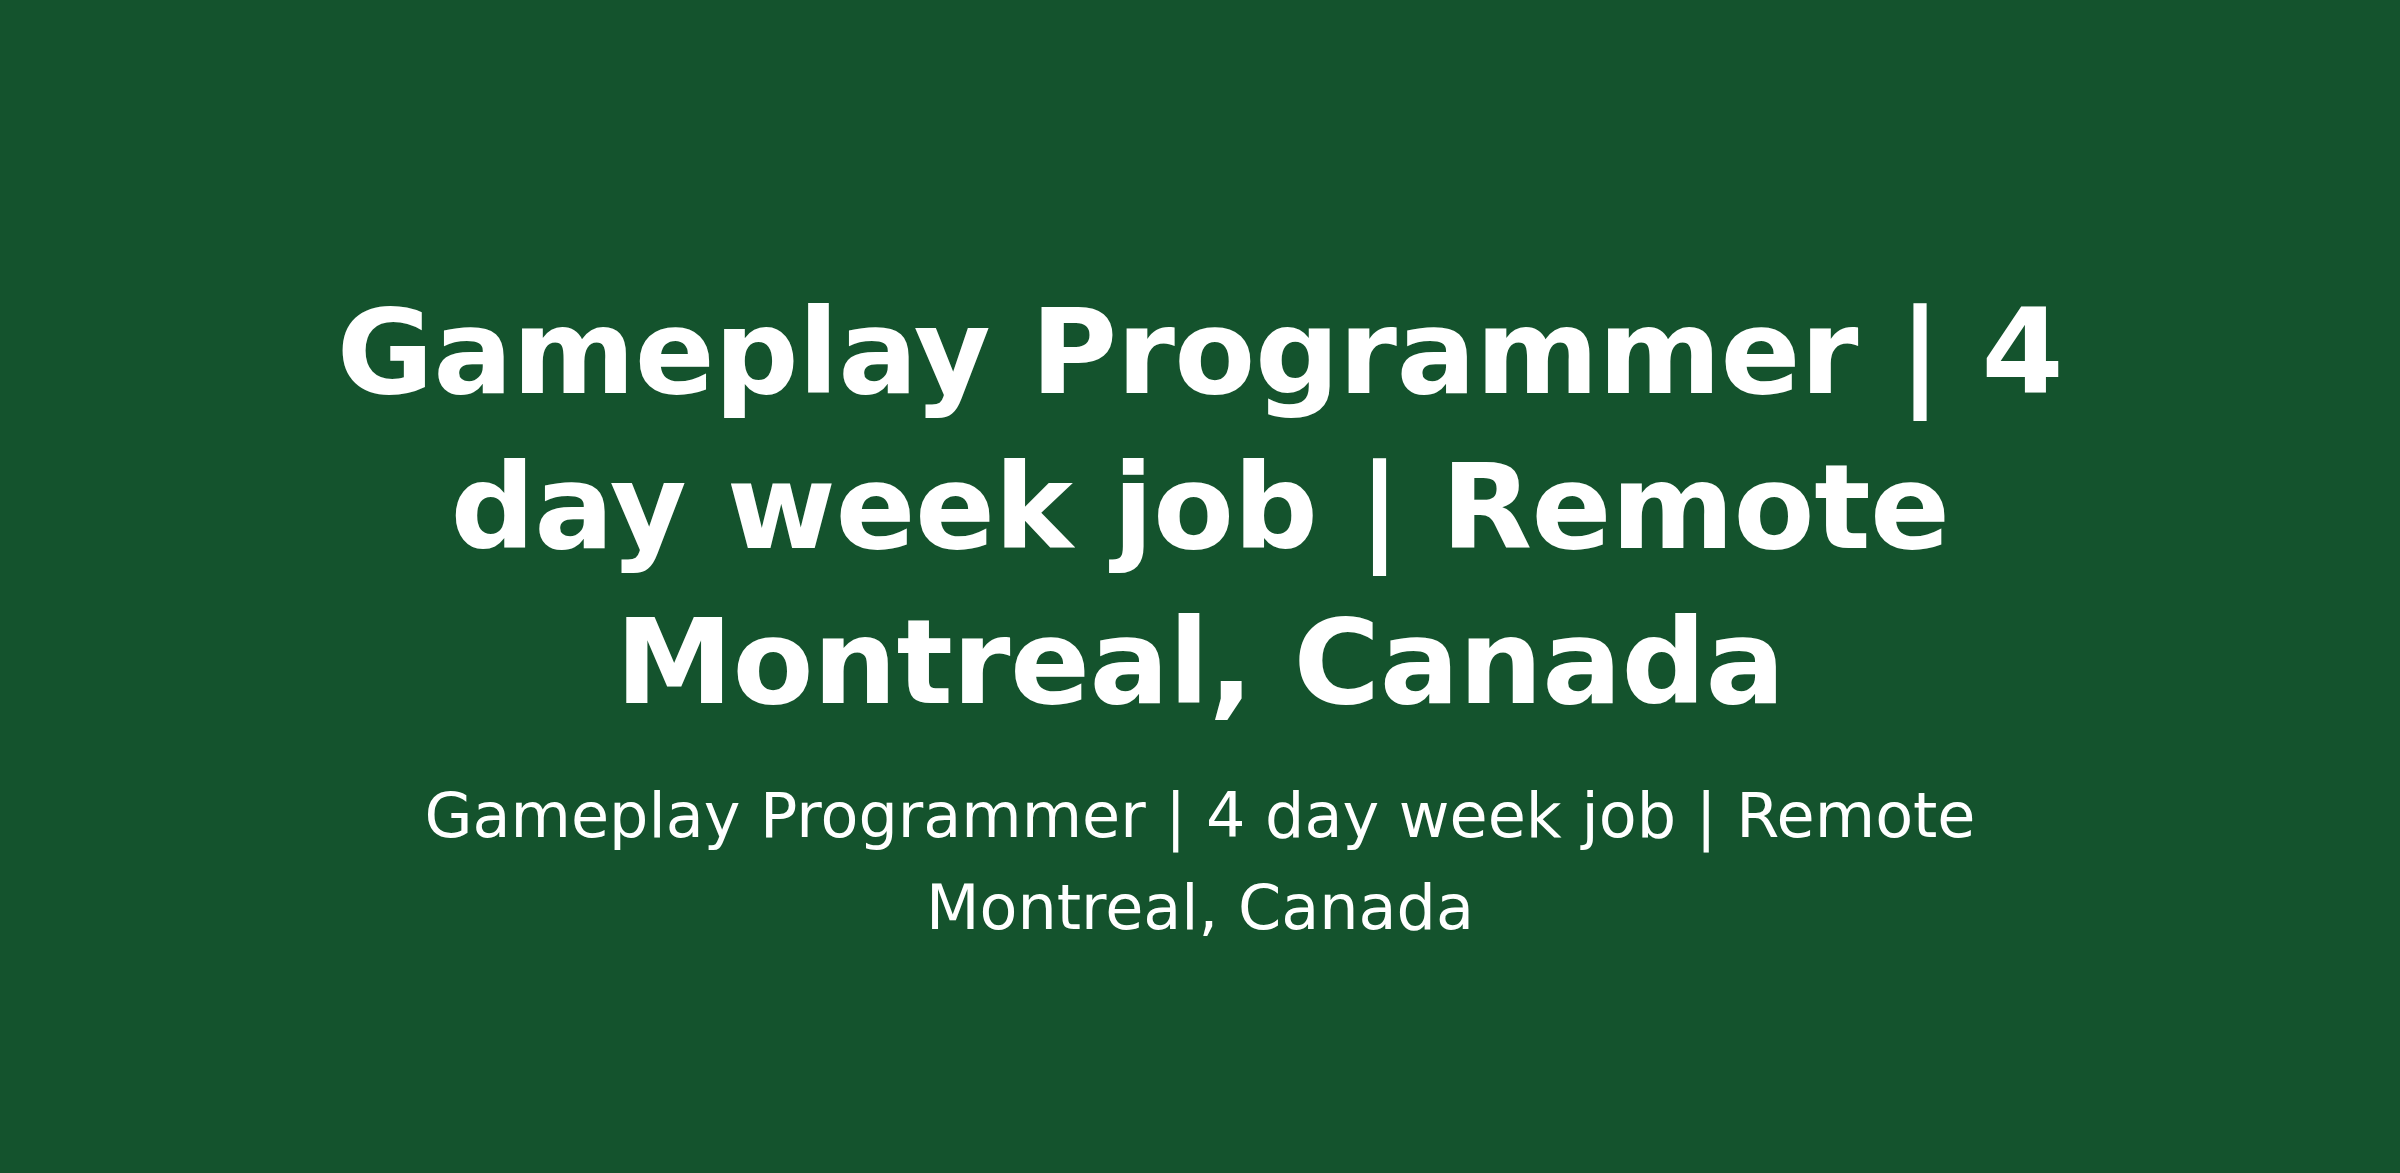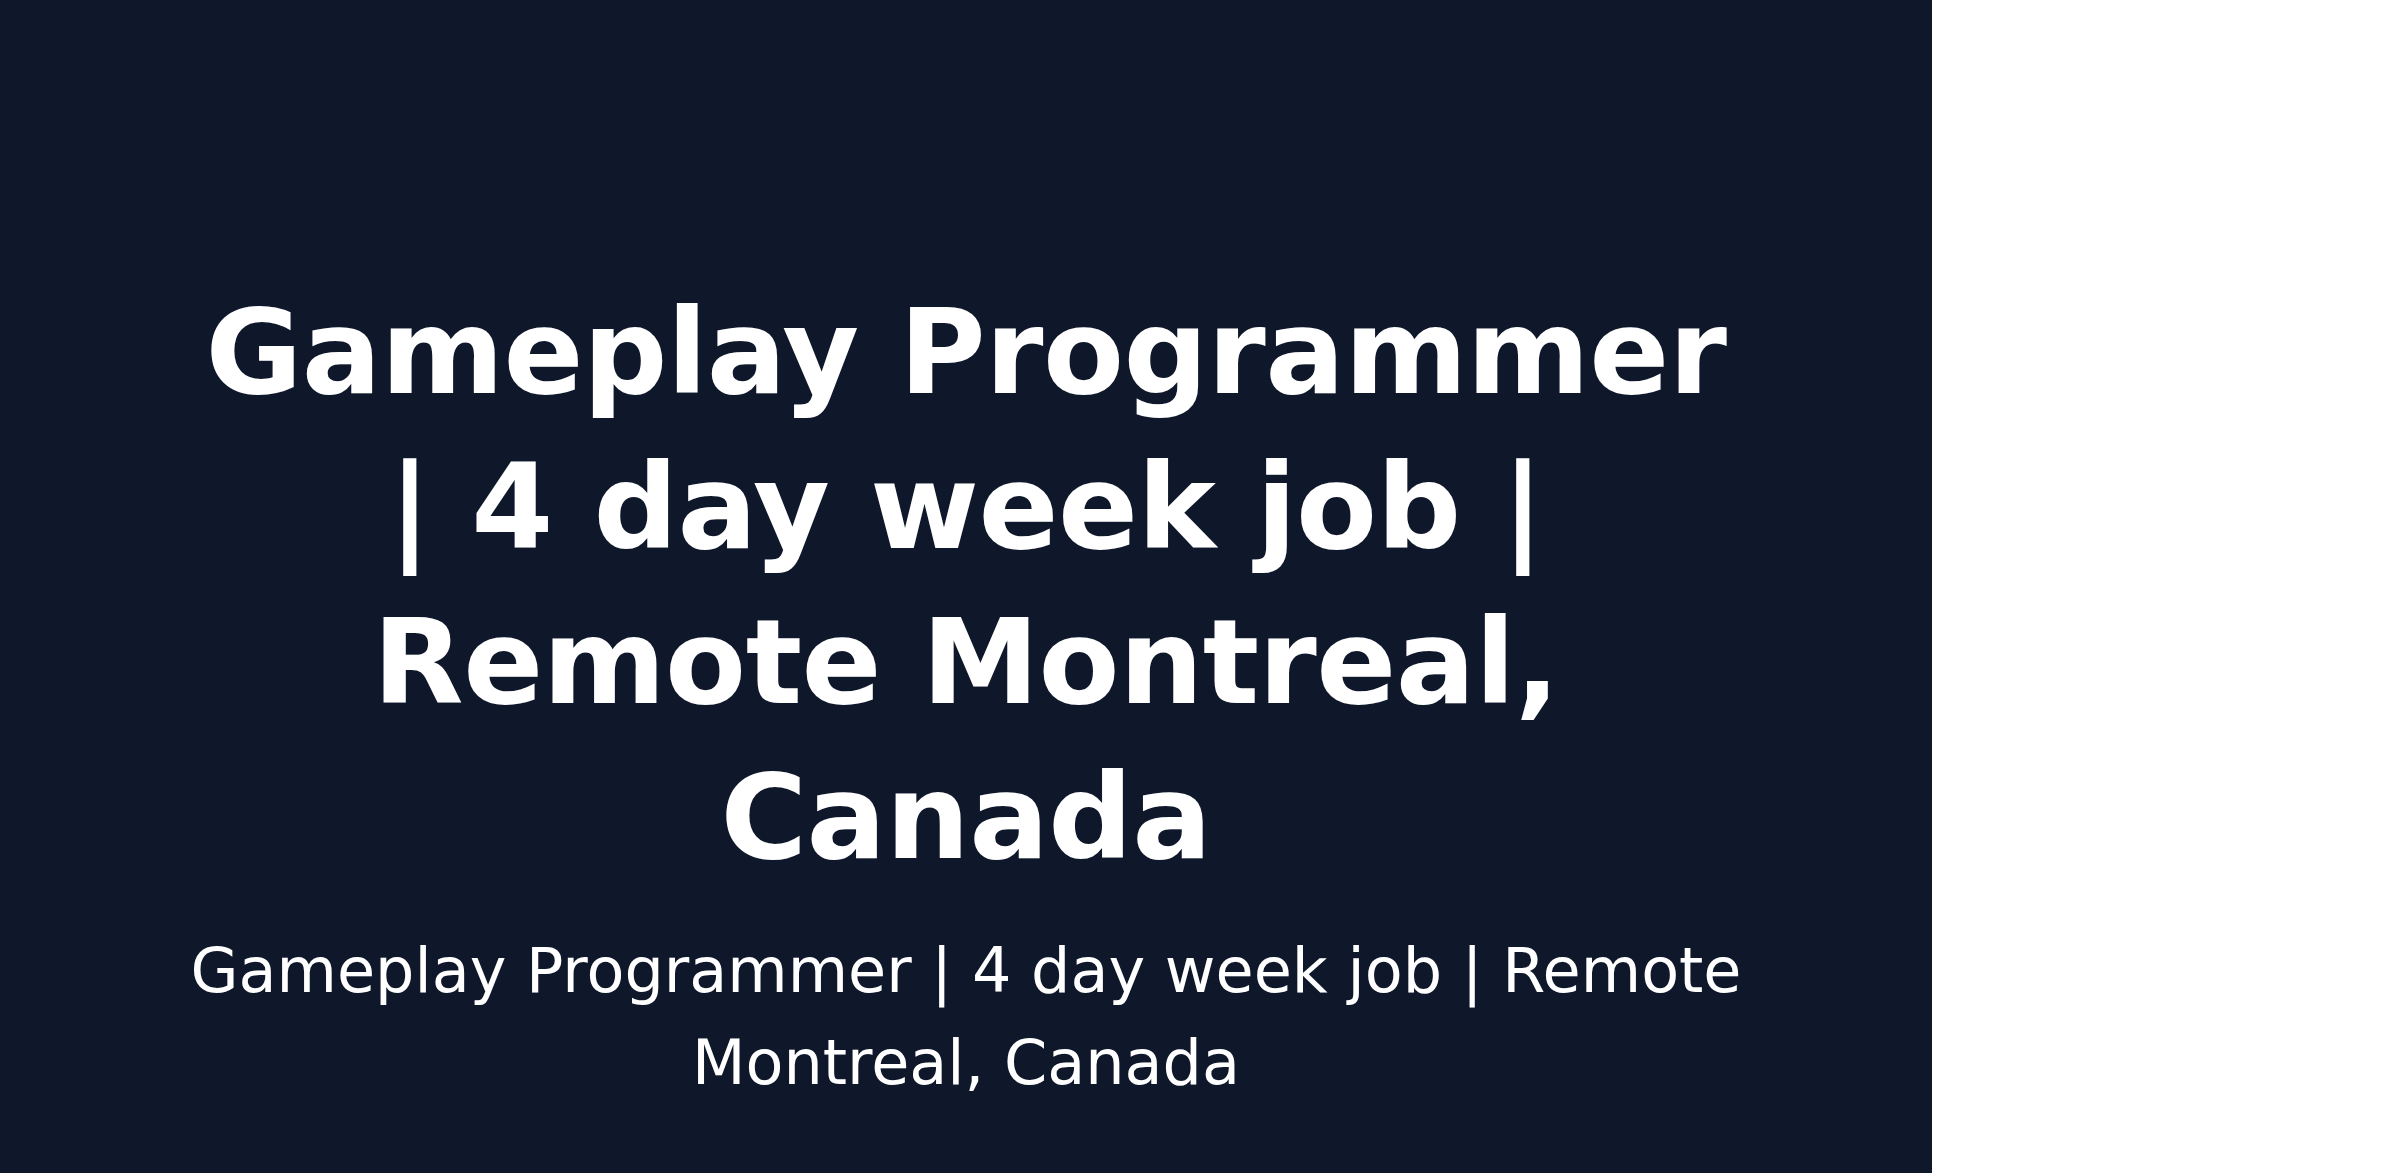--- a/index.html
+++ b/index.html
@@ -10,23 +10,23 @@
   body {
     width: 2400px;
     height: 1173px;
     overflow: hidden;
     font-family: "DejaVu Sans", "Liberation Sans", sans-serif;
   }
 
   #share-card {
     position: relative;
     box-sizing: border-box;
-    width: 1932px;
+    width: 2400px;
     height: 1173px;
-    background: #0f172a;
+    background: #14532d;
     display: flex;
     flex-direction: column;
     align-items: center;
     justify-content: flex-start;
     padding: 275px 190px 0 190px;
   }
 
   #card-content {
     width: 100%;
     max-width: 1830px;

